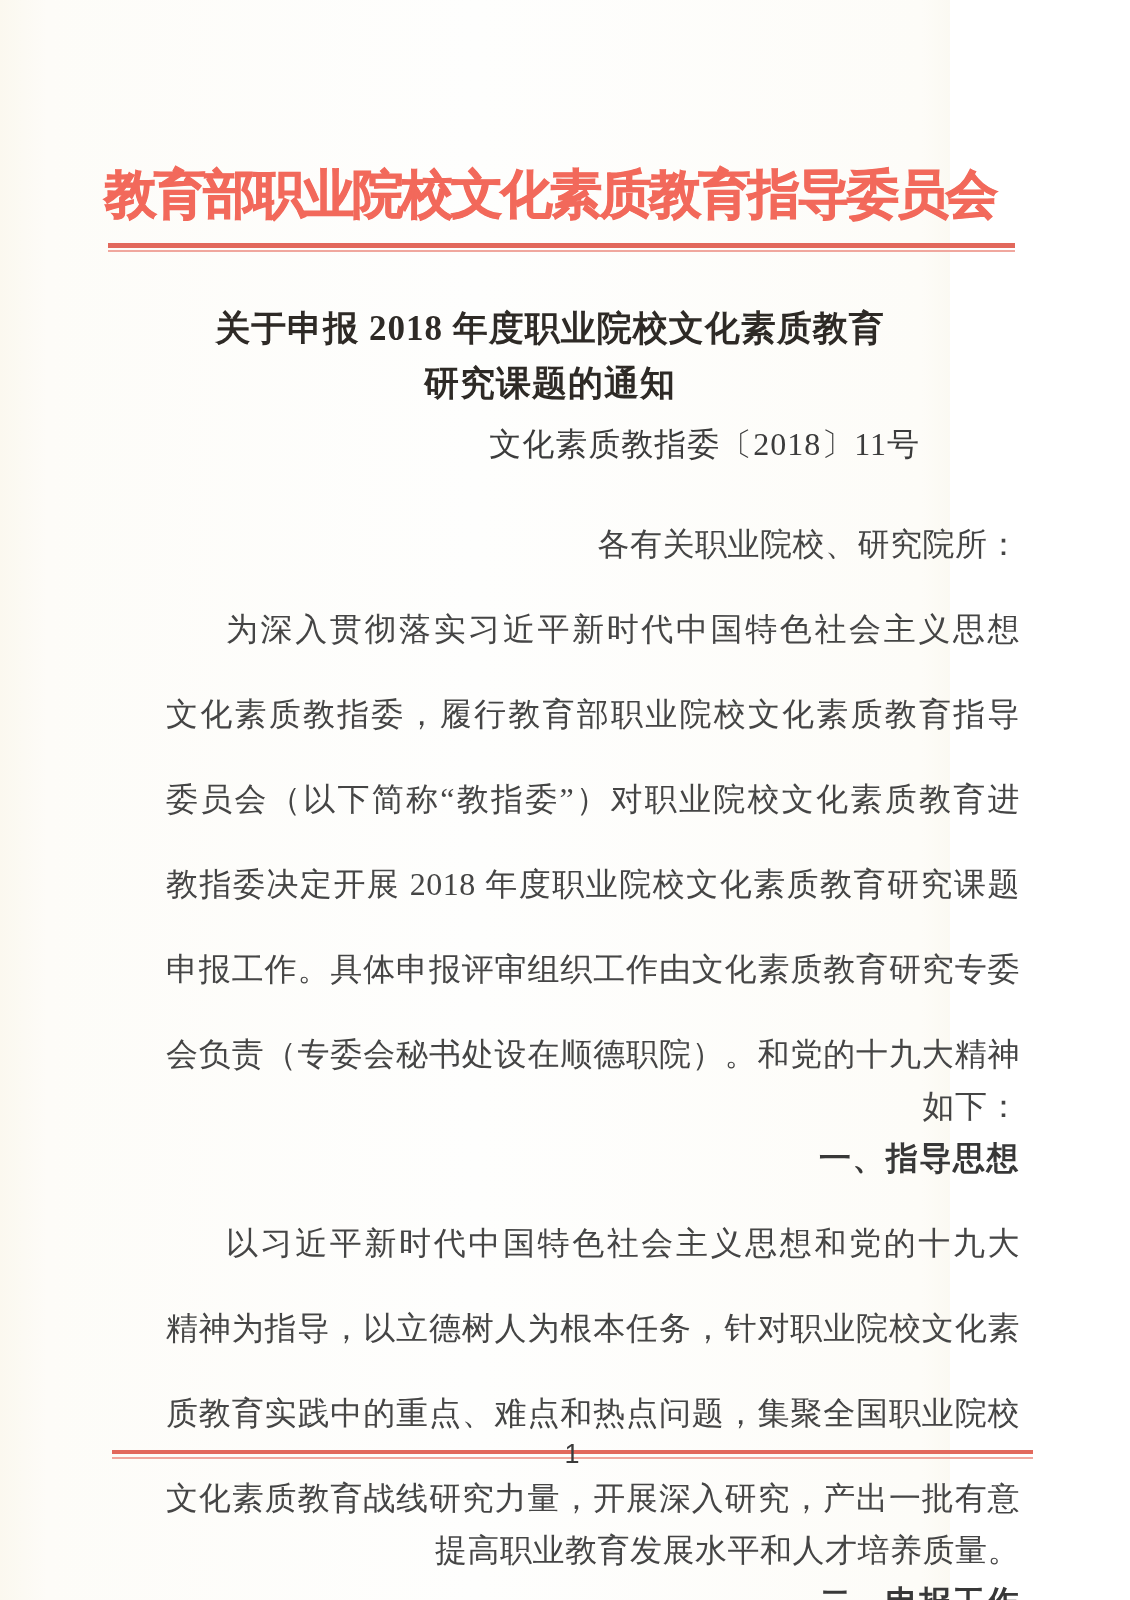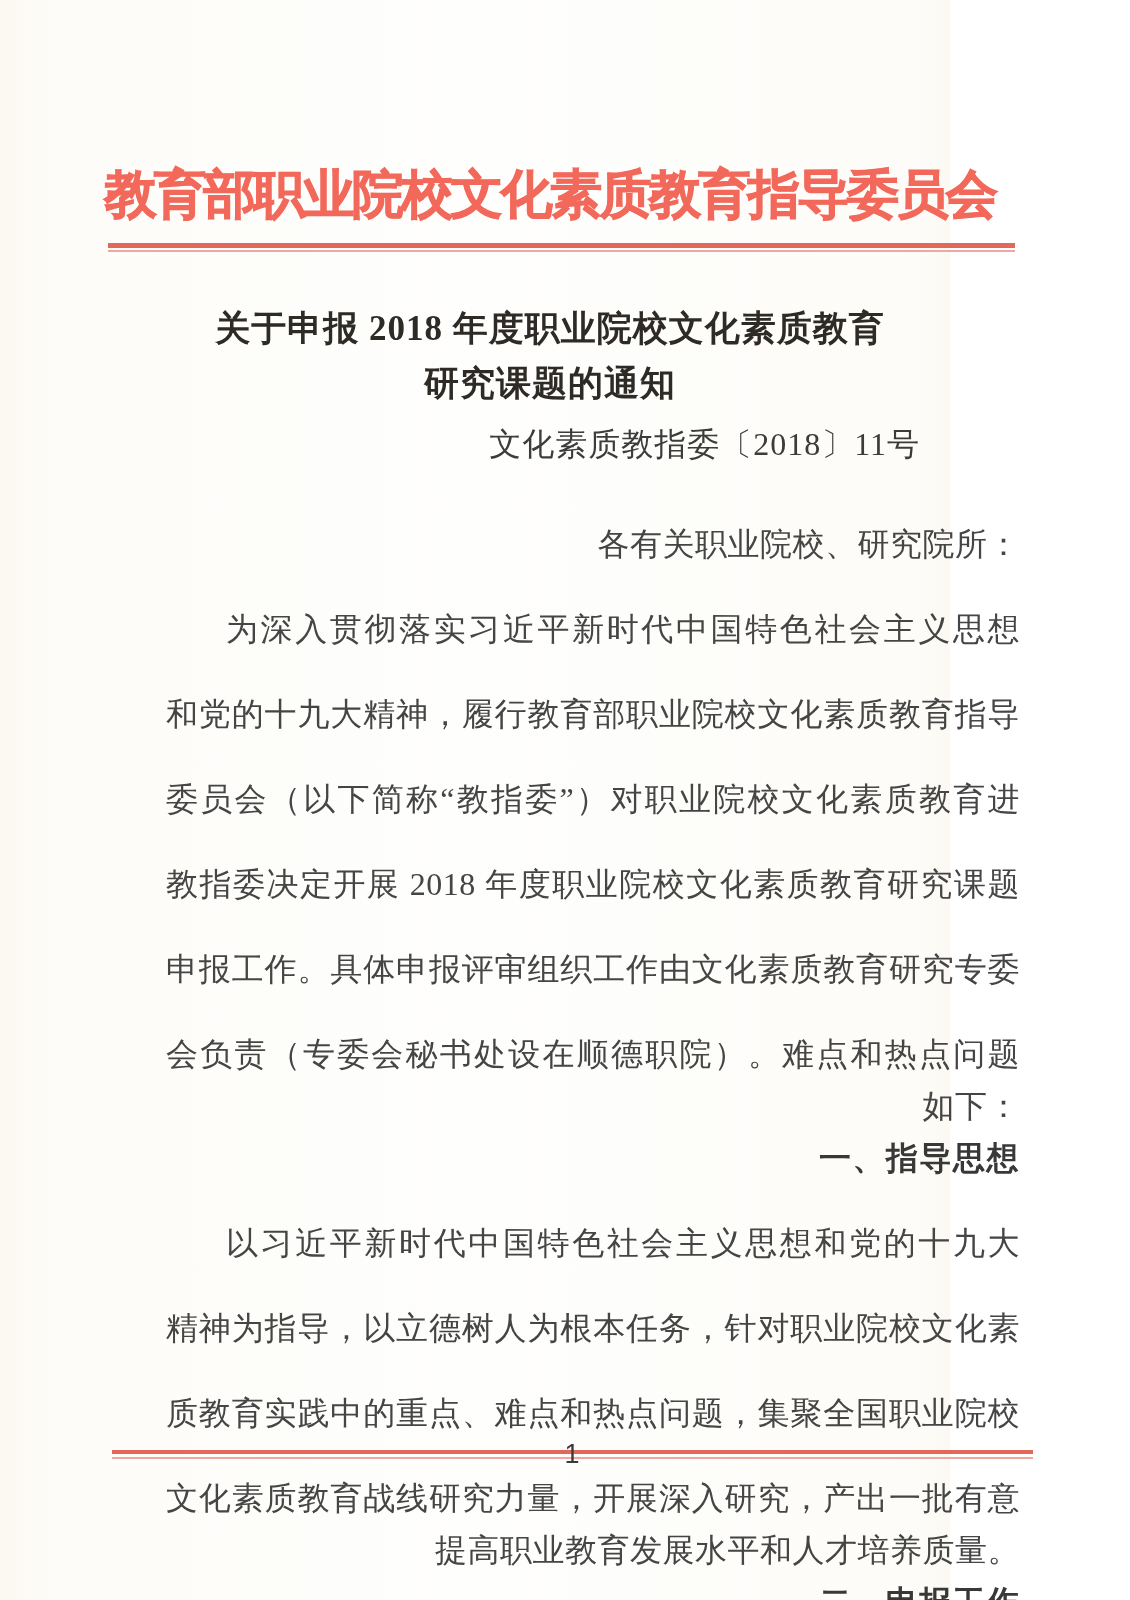--- a/index.html
+++ b/index.html
@@ -96,25 +96,25 @@
   <div class="title">
     <div>关于申报 2018 年度职业院校文化素质教育</div>
     <div>研究课题的通知</div>
   </div>
 
   <div class="docnum">文化素质教指委〔2018〕11号</div>
 
   <div class="doc-body">
       <div class="body-line">各有关职业院校、研究院所：</div>
       <div class="body-line indent justify">为深入贯彻落实习近平新时代中国特色社会主义思想</div>
-      <div class="body-line justify">和党的十九大精神，履行教育部职业院校文化素质教育指导</div>
+      <div class="body-line justify">文化素质教指委，履行教育部职业院校文化素质教育指导</div>
       <div class="body-line justify">委员会（以下简称“教指委”）对职业院校文化素质教育进</div>
       <div class="body-line justify">教指委决定开展 2018 年度职业院校文化素质教育研究课题</div>
       <div class="body-line justify">申报工作。具体申报评审组织工作由文化素质教育研究专委</div>
-      <div class="body-line justify">会负责（专委会秘书处设在顺德职院）。难点和热点问题</div>
+      <div class="body-line justify">会负责（专委会秘书处设在顺德职院）。和党的十九大精神</div>
       <div class="body-line">如下：</div>
       <div class="body-line indent heading">一、指导思想</div>
       <div class="body-line indent justify">以习近平新时代中国特色社会主义思想和党的十九大</div>
       <div class="body-line justify">精神为指导，以立德树人为根本任务，针对职业院校文化素</div>
       <div class="body-line justify">质教育实践中的重点、难点和热点问题，集聚全国职业院校</div>
       <div class="body-line justify">文化素质教育战线研究力量，开展深入研究，产出一批有意</div>
       <div class="body-line">提高职业教育发展水平和人才培养质量。</div>
       <div class="body-line indent heading">二、申报工作</div>
     </div>
 

